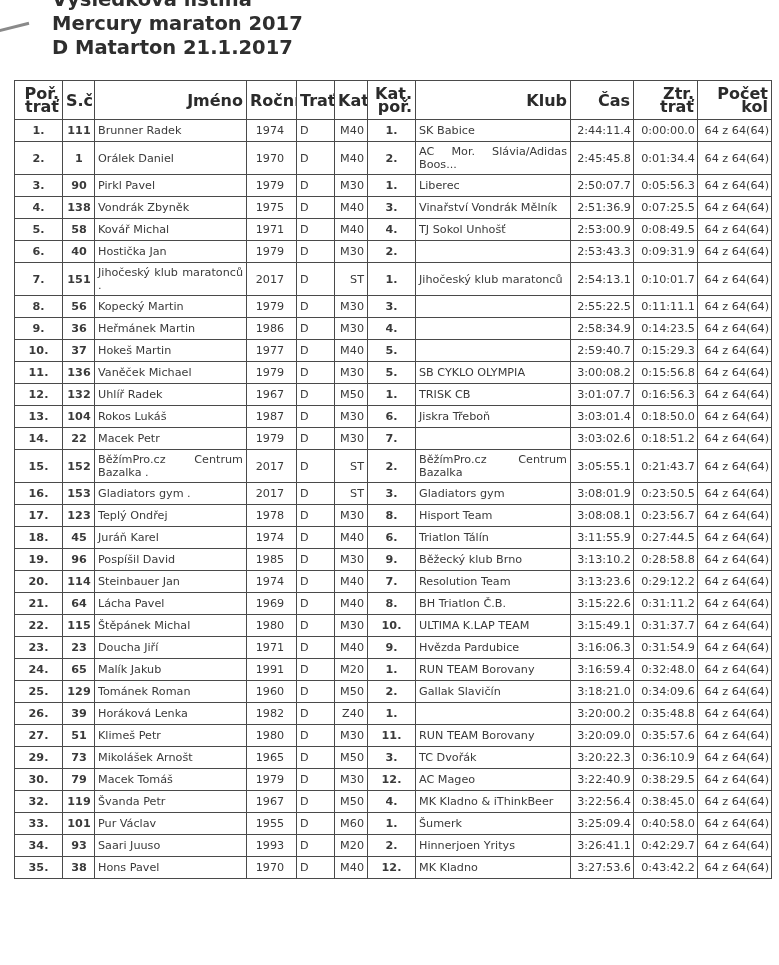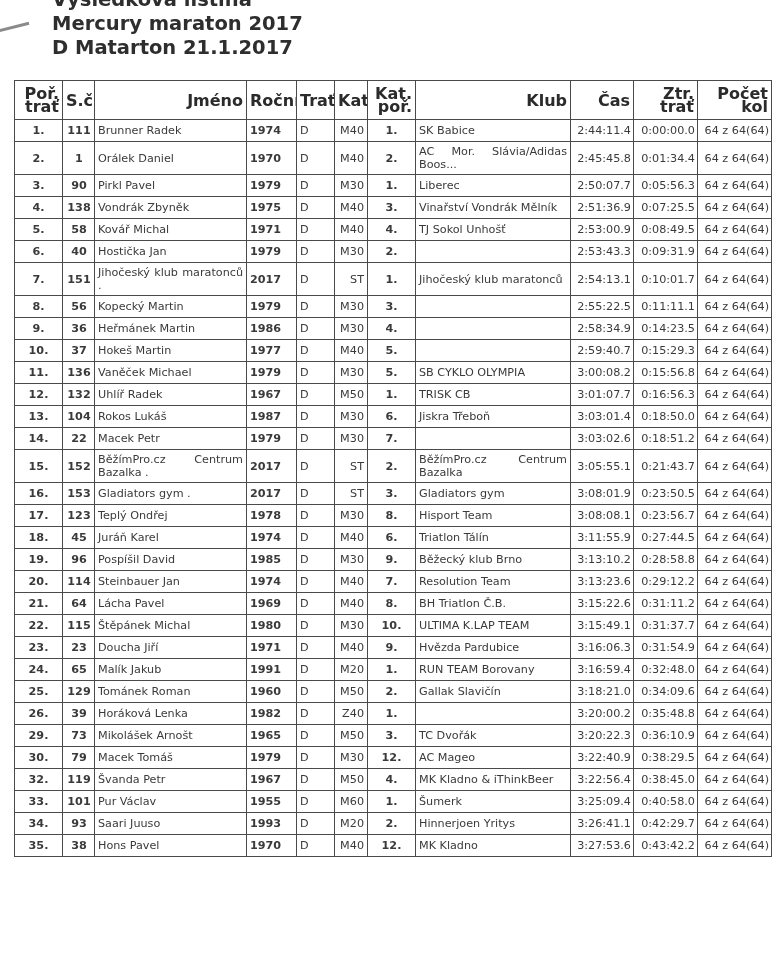--- a/index.html
+++ b/index.html
@@ -7,21 +7,21 @@
   .titles { position:absolute; left:12px; top:-12px; font-family:"DejaVu Sans", sans-serif; font-weight:bold; font-size:19.5px; line-height:24px; color:#2e2e2e; }
   .titles div { white-space:nowrap;margin-left:40px; }
   .stroke { position:absolute; left:-4px; top:30px; width:34px; height:3px; background:#8a8a8a; transform:rotate(-14deg); transform-origin:left center; }
   table { position:absolute; left:14px; top:80px; border-collapse:collapse; table-layout:fixed; width:757px; font-size:11.2px; }
   th, td { border:1.5px solid #4a4a4a; padding:0 3px; overflow:hidden; }
   th { font-weight:bold; font-size:16px; line-height:13px; text-align:right; height:38px; color:#2b2b2b; }
   td { height:21px; line-height:13px; color:#3a3a3a; }
   tr.tall td { height:32px; }
   td.por, td.katpor { font-weight:bold; text-align:center; }
   td.sc { font-weight:bold; text-align:center; padding-right:2px; }
-  td.roc { text-align:left; padding-right:6px;font-weight:bold; }
+  td.roc { text-align:center; padding-right:6px; }
   td.trat { text-align:left; }
   td.kat { text-align:right; }
   td.num { text-align:right; padding:0 2px; white-space:nowrap; }
   td.wrap { text-align:justify; text-align-last:left; }
 </style>
 </head>
 <body>
 
 <div class="stroke"></div>
 <div class="titles">
@@ -392,20 +392,33 @@
         <td class="roc">1982</td>
         <td class="trat">D</td>
         <td class="kat">Z40</td>
         <td class="katpor">1.</td>
         <td class="wrap"></td>
         <td class="num">3:20:00.2</td>
         <td class="num">0:35:48.8</td>
         <td class="num">64 z 64(64)</td>
       </tr>
       <tr>
+        <td class="por">27.</td>
+        <td class="sc">51</td>
+        <td class="wrap">Klimeš Petr</td>
+        <td class="roc">1980</td>
+        <td class="trat">D</td>
+        <td class="kat">M30</td>
+        <td class="katpor">11.</td>
+        <td class="wrap">RUN TEAM Borovany</td>
+        <td class="num">3:20:09.0</td>
+        <td class="num">0:35:57.6</td>
+        <td class="num">64 z 64(64)</td>
+      </tr>
+      <tr>
         <td class="por">29.</td>
         <td class="sc">73</td>
         <td class="wrap">Mikolášek Arnošt</td>
         <td class="roc">1965</td>
         <td class="trat">D</td>
         <td class="kat">M50</td>
         <td class="katpor">3.</td>
         <td class="wrap">TC Dvořák</td>
         <td class="num">3:20:22.3</td>
         <td class="num">0:36:10.9</td>

